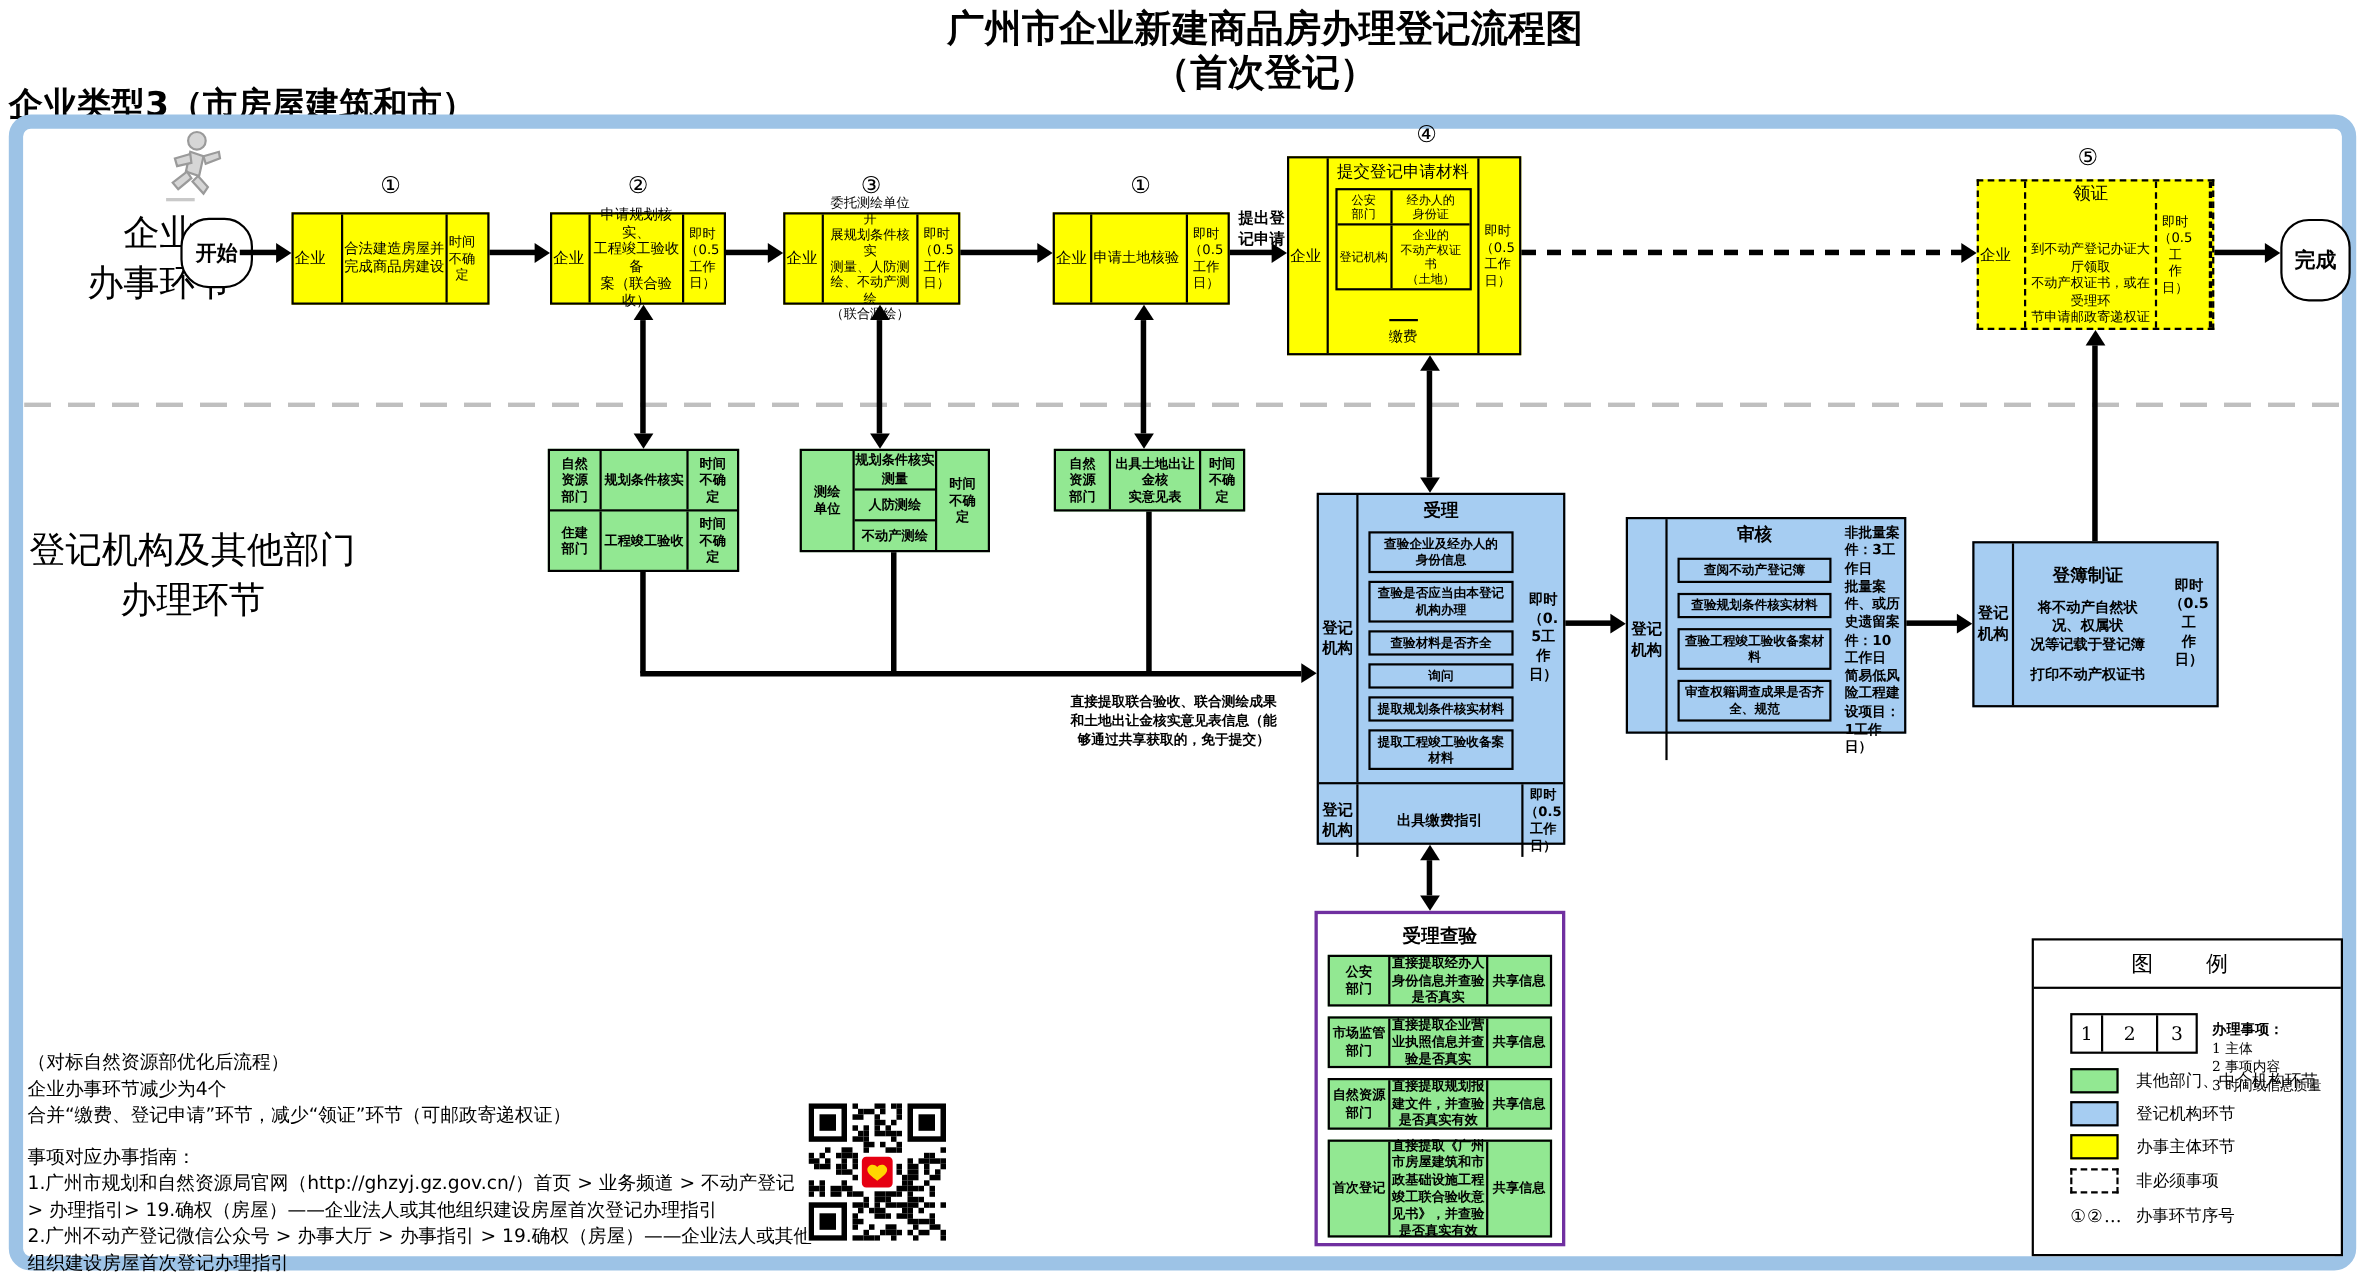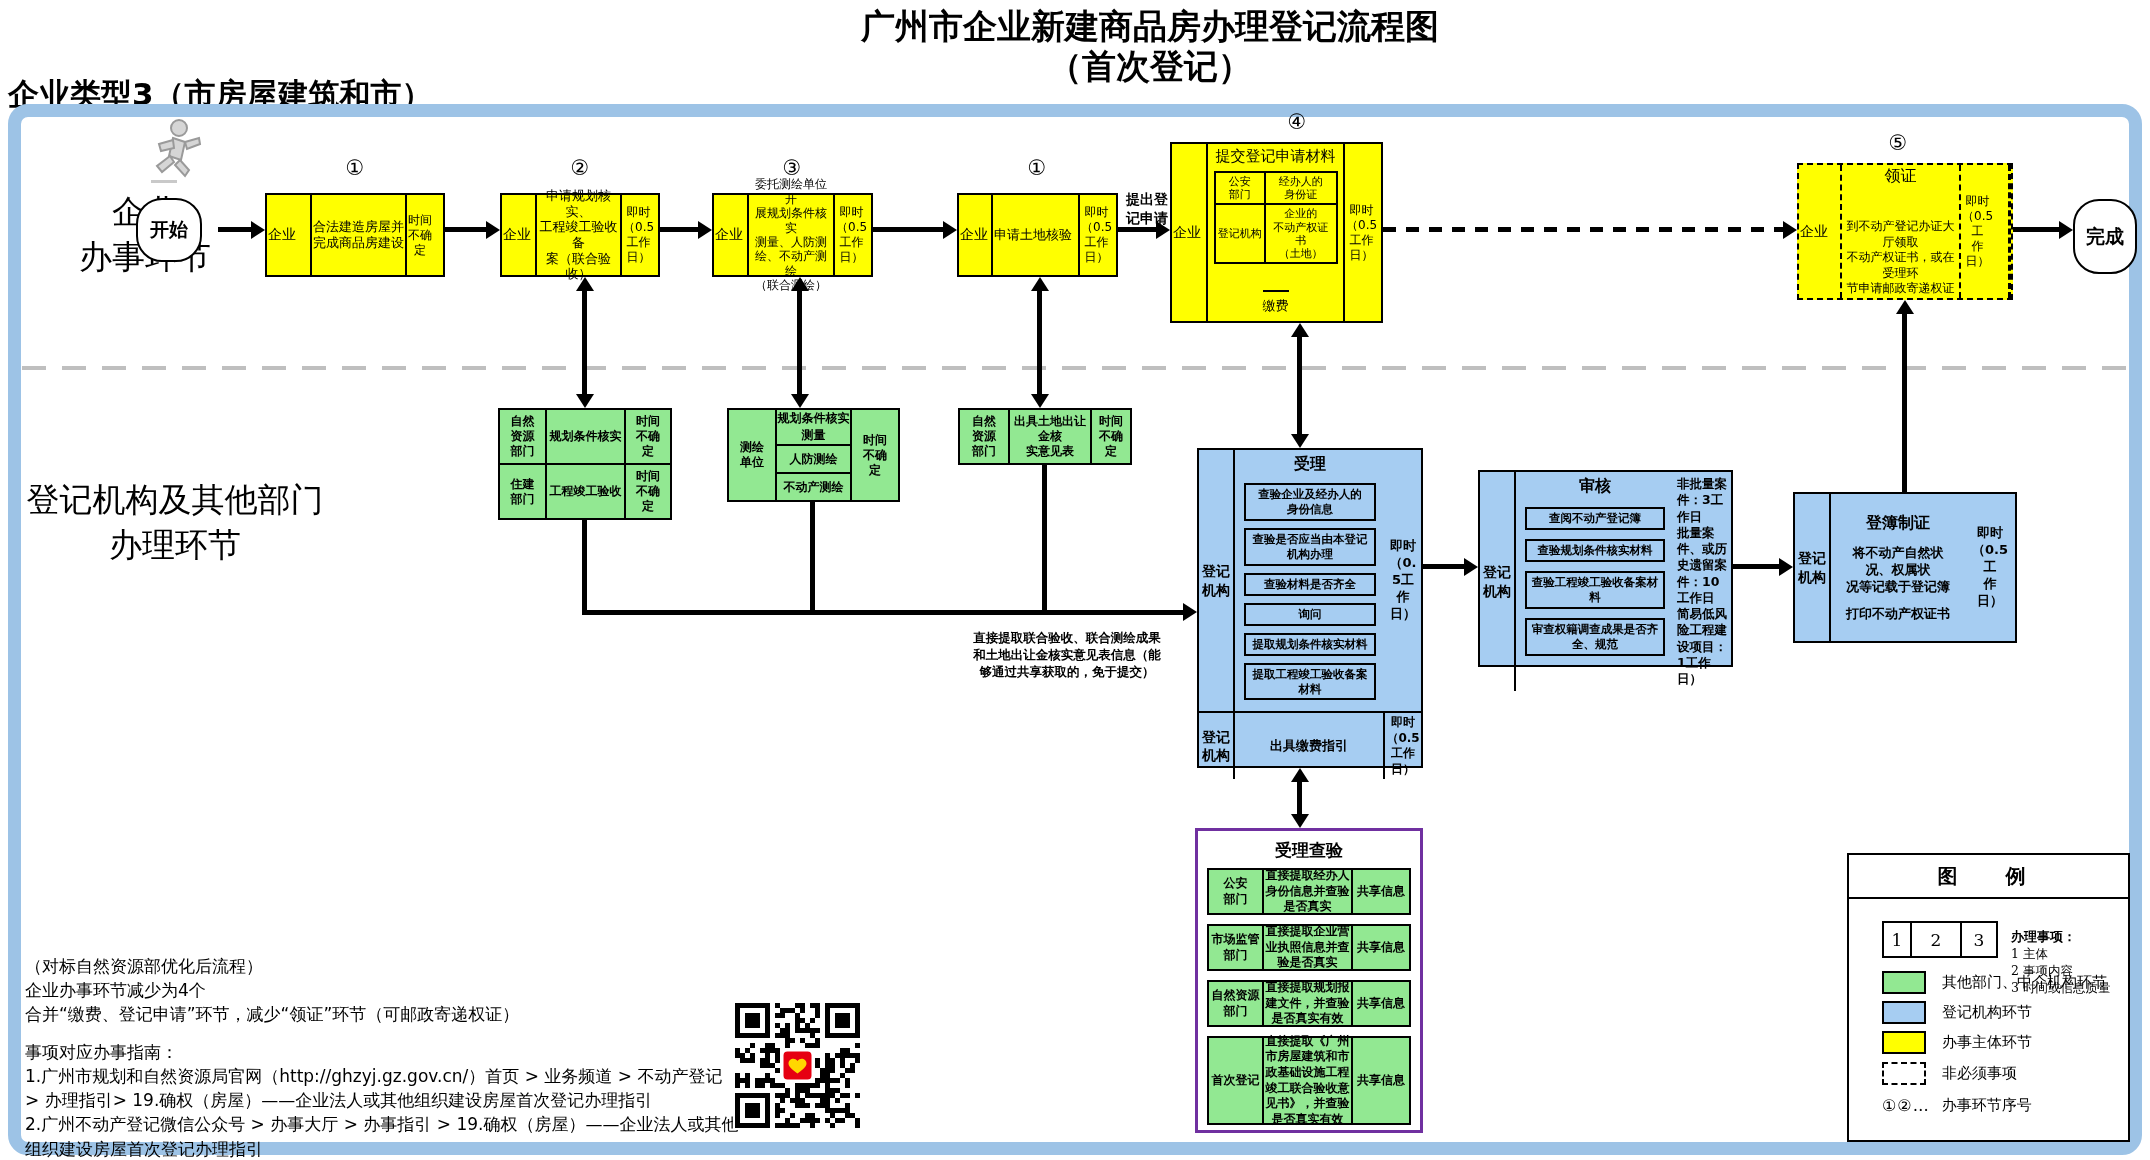--- a/index.html
+++ b/index.html
@@ -62,21 +62,21 @@
 .bline{text-align:center;font-size:13px;line-height:1.3;white-space:pre-line}
 
 .pbox{position:absolute;background:#fff;border:3px solid var(--purple);display:flex;flex-direction:column;padding:6px 9px}
 .ptitle{text-align:center;font-weight:bold;font-size:17px;padding:2px 0 6px 0}
 .crow{display:flex;background:var(--green);border:2px solid #000;font-weight:bold;margin-bottom:9px}
 .crow:last-child{margin-bottom:0}
 .cc{display:flex;align-items:center;justify-content:center;text-align:center;white-space:pre-line;font-size:12px;line-height:1.3;border-right:2px solid #000;padding:2px 1px}
 .cc:last-child{border-right:none}
 
 .legend{position:absolute;left:1847px;top:853px;width:283px;height:289px;border:2px solid #000;background:#fff;font-family:"DejaVu Serif","Liberation Serif",serif}
-.ltitle{height:44px;border-bottom:2px solid #000;display:flex;align-items:center;justify-content:center;font-weight:bold;font-size:20px;letter-spacing:14px}
+.ltitle{height:44px;border-bottom:2px solid #000;display:flex;align-items:center;justify-content:center;font-weight:normal;font-size:20px;letter-spacing:14px}
 .lsample{position:absolute;left:33px;top:66px;width:116px;height:37px;display:flex;border:2px solid #000}
 .lsample>div{display:flex;align-items:center;justify-content:center;font-size:17px;border-right:2px solid #000}
 .lsample>div:last-child{border-right:none}
 .lnote{position:absolute;left:162px;top:56px;width:118px;font-size:12.5px;line-height:1.35;white-space:pre-line}
 .lnote b{font-size:13px}
 .lrow{position:absolute;left:33px;display:flex;align-items:center}
 .sw{width:44px;height:23px;border:2px solid #000;margin-right:16px;flex:0 0 auto}
 .llabel{font-size:15px;white-space:nowrap}
 .seqpre{font-size:16px;margin-right:12px;letter-spacing:1px}
 
@@ -118,21 +118,21 @@
       <circle cx="36" cy="10" r="8"></circle>
       <path d="M30 20 L42 24 L38 42 L26 38 Z"></path>
       <path d="M42 24 L56 20 L57 26 L44 31 Z"></path>
       <path d="M30 22 L16 26 L18 33 L31 30 Z"></path>
       <path d="M27 38 L14 48 L19 54 L31 44 Z"></path>
       <path d="M37 42 L46 52 L42 58 L32 47 Z"></path>
     </g>
     <rect x="8" y="62" width="26" height="3" fill="#c9c9c9"></rect>
   </svg>
 
-  <div class="term ctr" style="left:136px;top:198px;width:66px;height:64px">开始</div>
+  <div class="term ctr" style="left:164px;top:198px;width:66px;height:64px">开始</div>
   <div class="term ctr" style="left:2073px;top:199px;width:64px;height:75px">完成</div>
 
   <div class="cnum" style="left:335px;top:156px">①</div>
   <div class="cnum" style="left:560px;top:156px">②</div>
   <div class="cnum" style="left:772px;top:156px">③</div>
   <div class="cnum" style="left:1017px;top:156px">①</div>
   <div class="cnum" style="left:1277px;top:110px">④</div>
   <div class="cnum" style="left:1878px;top:131px">⑤</div>
 
   <div class="ybox" style="left:265px;top:193px;width:180px;height:84px">

